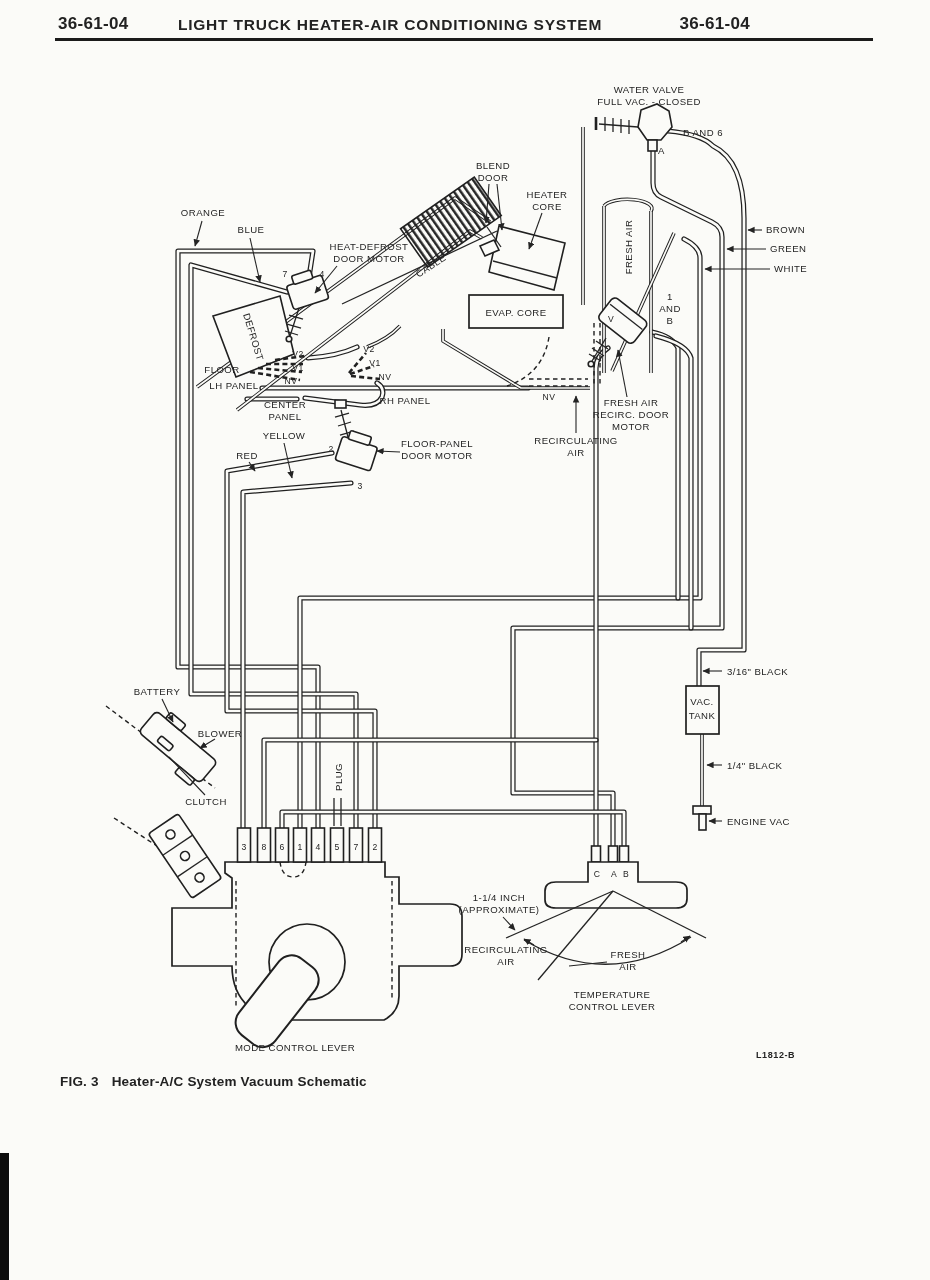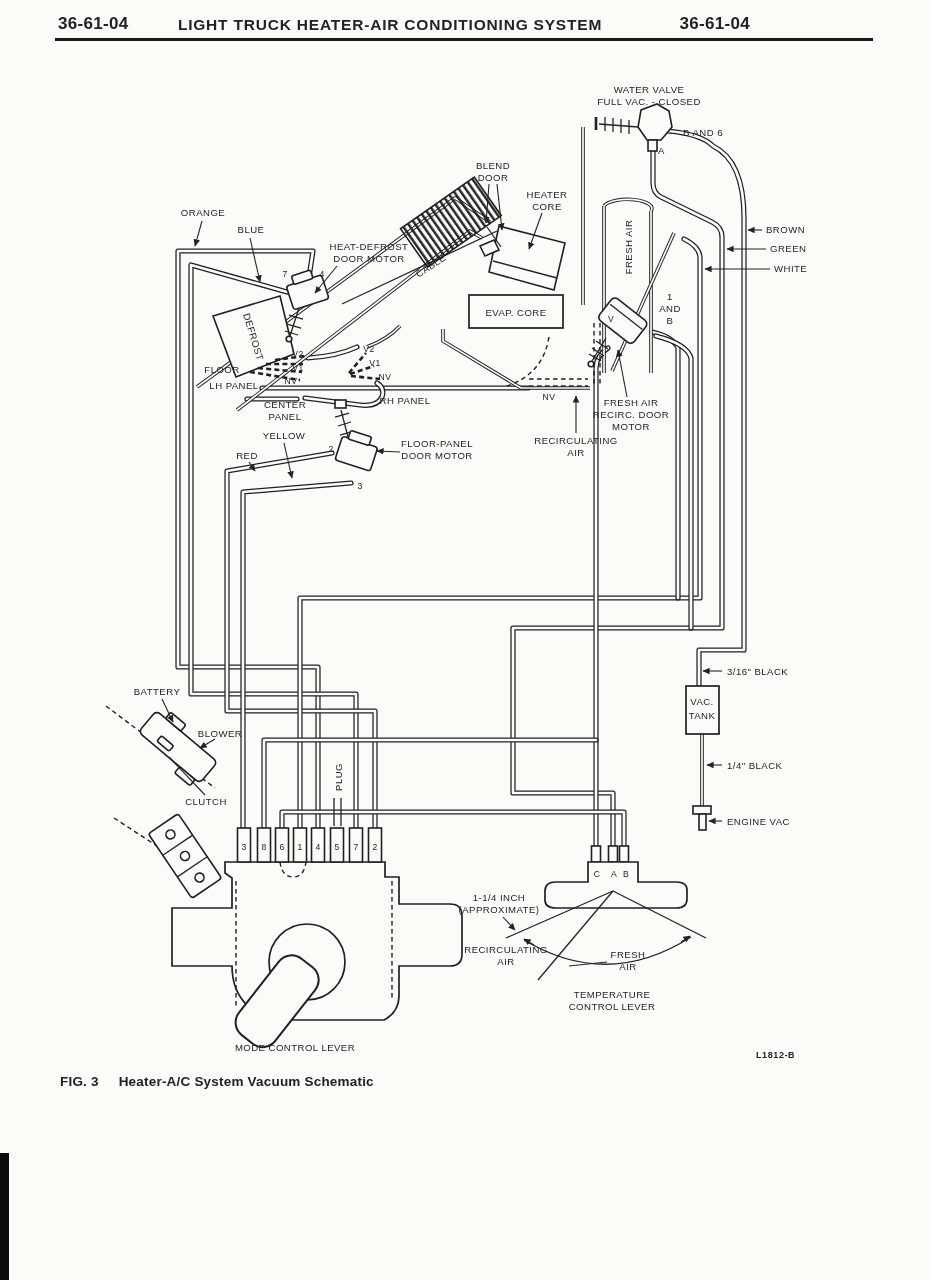--- a/index.html
+++ b/index.html
@@ -11,21 +11,21 @@
     overflow:hidden;
   }
   .header{
     position:absolute;top:10px;left:0;width:850px;height:30px;
   }
   .header .code-left{position:absolute;left:58px;top:4px;font-size:17px;font-weight:bold;letter-spacing:.3px;}
   .header .code-right{position:absolute;right:100px;top:4px;font-size:17px;font-weight:bold;letter-spacing:.3px;}
   .header .title{position:absolute;left:0;right:70px;top:6px;text-align:center;font-size:15.5px;font-weight:bold;letter-spacing:.8px;}
   .header-rule{position:absolute;top:38px;left:55px;width:818px;height:3px;background:#1b1b1b;}
   .caption{position:absolute;top:1074px;left:60px;font-size:13.5px;font-weight:bold;letter-spacing:.2px;}
-  .caption .fig{margin-right:16px;}
+  .caption .fig{margin-right:9px;}
   .black-bar{position:absolute;left:0;top:1153px;width:9px;height:127px;background:#0c0c0c;}
   svg{position:absolute;left:0;top:0;}
   svg text{font-family:"Liberation Sans",sans-serif;font-size:9.6px;fill:#242424;letter-spacing:.45px;}
   svg text.sm{font-size:8.6px;}
   svg text.dn{font-size:9px;font-weight:bold;letter-spacing:.6px;}
   .tm{text-anchor:middle;}
   .ts{text-anchor:start;}
   .hose-outer{stroke:#202020;stroke-width:5.2;fill:none;stroke-linejoin:round;stroke-linecap:round;}
   .hose-inner{stroke:#fbfbf8;stroke-width:2.7;fill:none;stroke-linejoin:round;stroke-linecap:round;}
   .tube-outer{stroke:#202020;stroke-width:3.6;fill:none;stroke-linejoin:round;}

